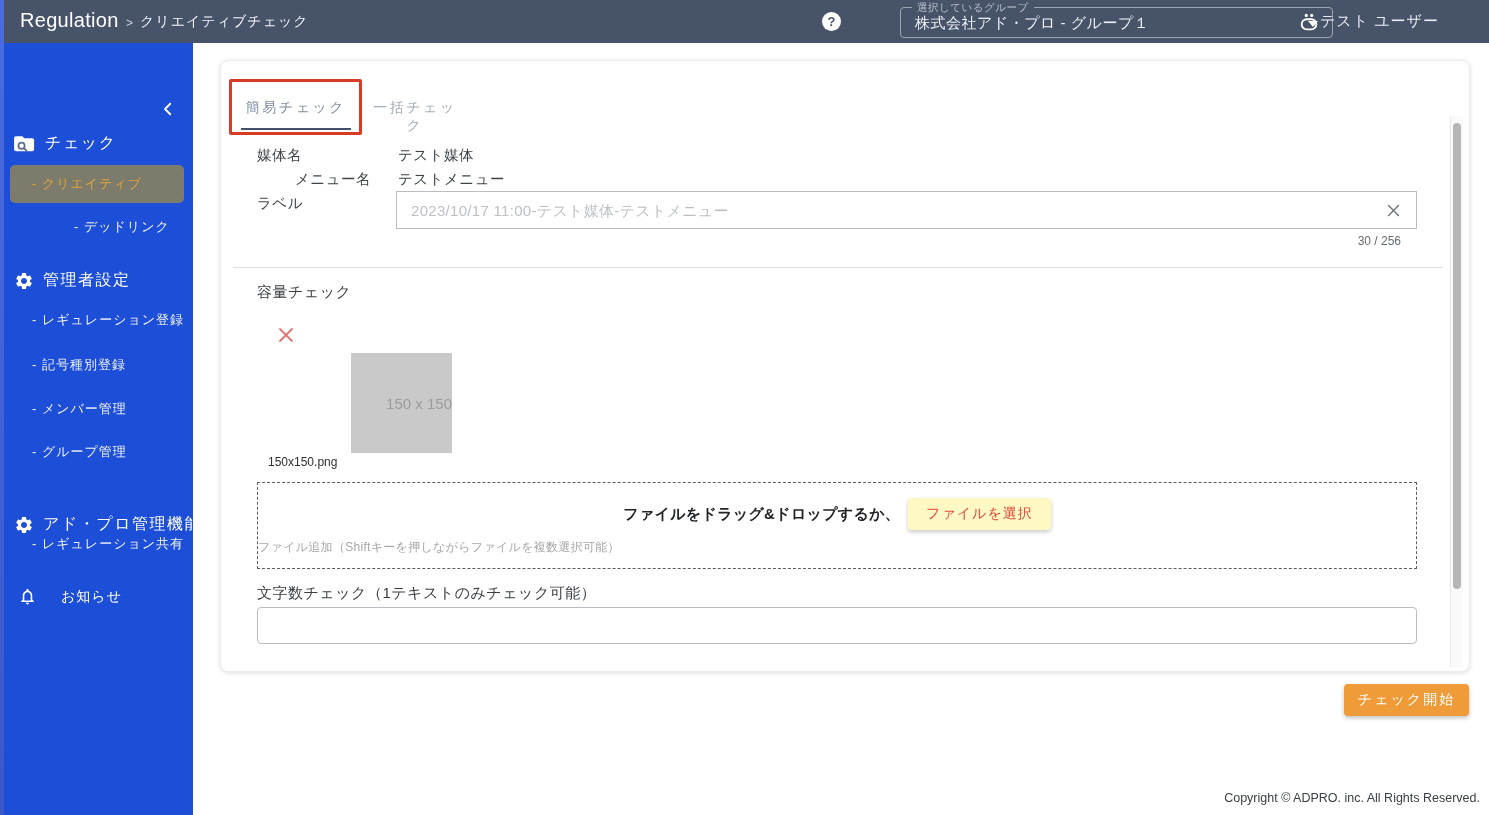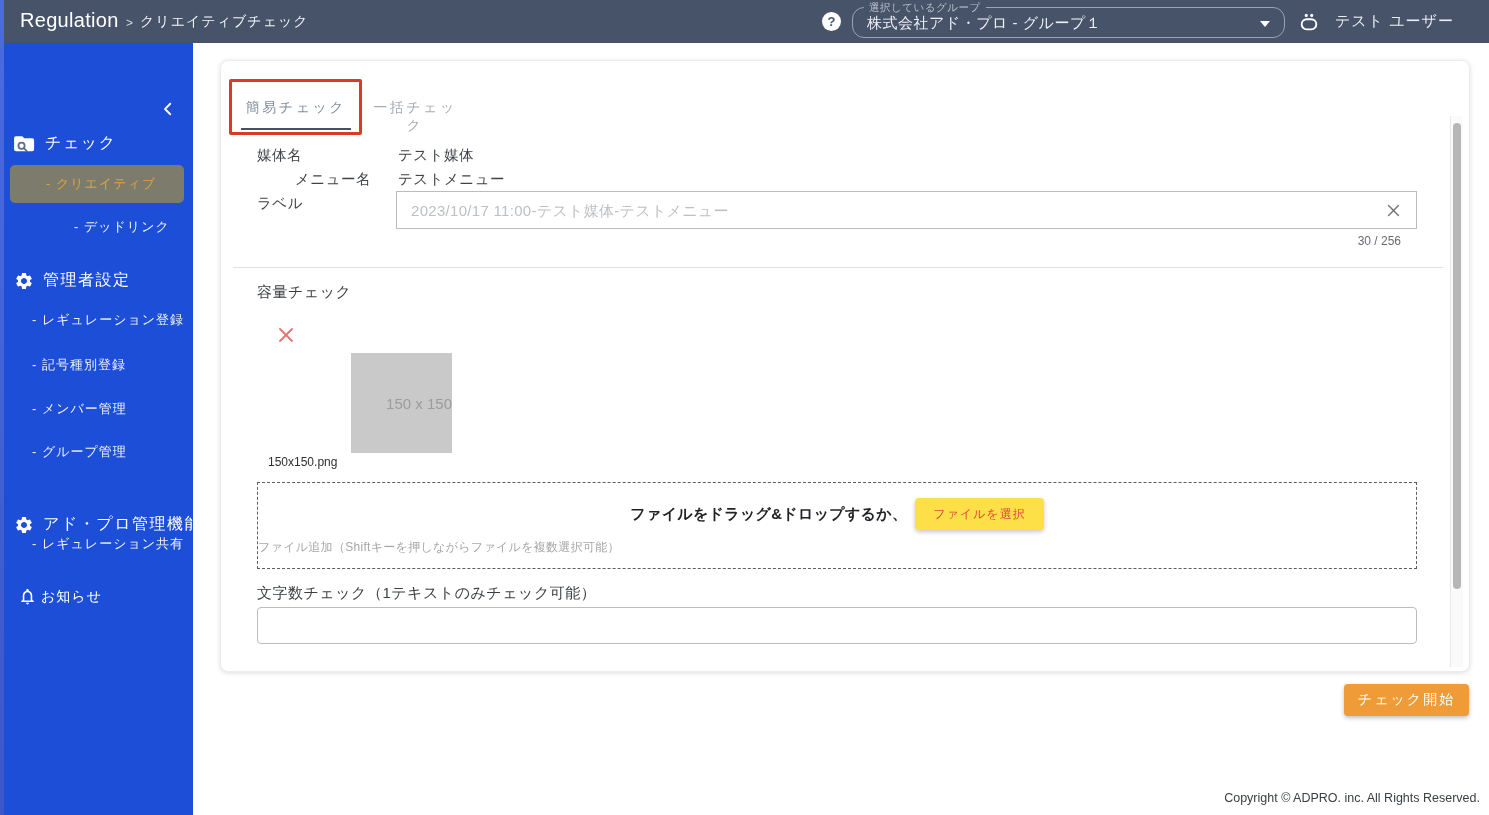--- a/index.html
+++ b/index.html
@@ -12,46 +12,46 @@
 
   
   .topbar { position:absolute; left:0; top:0; width:1489px; height:43px;
     background:#475368; z-index:20; display:flex; align-items:center; }
   .app-title { position:absolute; left:20px; top:9px; font-size:20px; color:#fff; letter-spacing:.3px; }
   .bc-sep { position:absolute; left:126px; top:16px; font-size:12px; color:#cfd5de; }
   .bc-page { position:absolute; left:140px; top:13px; font-size:14px; color:#f2f4f8; letter-spacing:1px; }
   .help-btn { position:absolute; left:822px; top:12px; width:19px; height:19px; border-radius:50%;
     background:#fff; color:#475368; font-size:13px; font-weight:bold; display:flex;
     align-items:center; justify-content:center; cursor:pointer; }
-  .group-select { position:absolute; left:852px; top:7px; width:433px; height:31px;
-    border:1px solid #9ba4b1; border-radius:12px; cursor:pointer; }
+  .group-select { position:absolute; left:900px; top:7px; width:433px; height:31px;
+    border:1px solid #9ba4b1; border-radius:4px; cursor:pointer; }
   .group-select .gs-label { position:absolute; left:11px; top:-7px; font-size:10.5px;
     color:#b9c1cd; background:#475368; padding:0 5px; letter-spacing:.5px; }
   .group-select .gs-value { position:absolute; left:14px; top:6px; font-size:15px;
     color:#edf0f5; letter-spacing:.5px; }
   .caret-down { position:absolute; right:14px; top:13px; width:0; height:0;
     border-left:5px solid transparent; border-right:5px solid transparent; border-top:6px solid #fff; }
   .user-area { position:absolute; left:1298px; top:8px; height:27px; display:flex;
-    align-items:center; gap:15px; cursor:pointer; }
+    align-items:center; gap:0; cursor:pointer; }
   .user-name { font-size:15px; color:#e9edf3; letter-spacing:1px; white-space:nowrap; }
 
   
   .sidebar { position:absolute; left:0; top:43px; width:193px; height:772px;
     background:#1d4ed8; z-index:10; }
   .collapse-btn { position:absolute; right:16px; top:57px; width:18px; height:18px; cursor:pointer; }
   .side-section { position:absolute; left:14px; display:flex; align-items:center; gap:9px;
     color:#fff; font-size:16px; letter-spacing:1.5px; cursor:pointer; white-space:nowrap; }
   .side-item { position:absolute; left:32px; color:#f1f3f7; font-size:13px;
     letter-spacing:1px; cursor:pointer; white-space:nowrap; }
   .side-item-active { position:absolute; left:10px; top:122px; width:174px; height:38px;
     background:#7c7b6c; border-radius:5px; display:flex; align-items:center;
-    padding-left:36px; cursor:pointer; }
+    padding-left:22px; cursor:pointer; }
   .side-item-active span { color:#e0a43e; font-size:13px; letter-spacing:1px; white-space:nowrap; }
   .notice-row { position:absolute; left:18px; top:544px; display:flex; align-items:center;
-    gap:4px; color:#fff; font-size:14px; letter-spacing:1px; cursor:pointer; }
+    gap:24px; color:#fff; font-size:14px; letter-spacing:1px; cursor:pointer; }
 
   
   .card { position:absolute; left:220px; top:60px; width:1250px; height:612px;
     background:#fff; border:1px solid #ececec; border-radius:8px;
     box-shadow:0 1px 5px rgba(0,0,0,.13); z-index:5; }
   .tab { position:absolute; top:38px; font-size:14px; letter-spacing:2.5px;
     text-align:center; cursor:pointer; }
   .tab1 { left:20px; width:110px; color:#7e8b9d; }
   .tab2 { left:148px; width:92px; color:#a4adb6; }
   .tab-underline { position:absolute; left:20px; top:67px; width:110px; height:2px;
@@ -74,22 +74,22 @@
   .thumb { position:absolute; left:130px; top:292px; width:101px; height:100px;
     background:#c9c9c9; display:flex; align-items:center; justify-content:flex-end; }
   .thumb span { font-size:15px; color:#9c9c9c; }
   .filename { position:absolute; left:47px; top:394px; font-size:12px; color:#2d2f31; }
 
   .dropzone { position:absolute; left:36px; top:421px; width:1160px; height:87px;
     border:1px dashed #5e5e5e; }
   .dz-row1 { position:absolute; left:0; right:0; top:14px; height:34px; display:flex;
     align-items:center; justify-content:center; gap:8px; }
   .dz-prompt { font-size:15px; font-weight:bold; color:#212326; letter-spacing:.3px; }
-  .dz-button { height:32px; padding:0 18px; background:#fde047; border:none; border-radius:4px;
-    box-shadow:0 2px 4px rgba(0,0,0,.22); color:#e2473a; font-size:12px;
+  .dz-button { height:32px; padding:0 18px; background:#fef9c3; border:none; border-radius:4px;
+    box-shadow:0 2px 4px rgba(0,0,0,.22); color:#e2473a; font-size:14px;
     letter-spacing:1px; font-family:inherit; cursor:pointer; }
   .dz-hint { position:absolute; left:0; top:56px; width:100%; text-align:left;
     font-size:12px; color:#a6a6a6; letter-spacing:.3px; }
 
   .txt-title { position:absolute; left:36px; top:523px; font-size:15px; color:#3a3e42; letter-spacing:.5px; }
   .txt-input { position:absolute; left:36px; top:546px; width:1160px; height:37px;
     border:1px solid #b9bdc2; border-radius:4px; padding:0 14px; font-size:15px;
     color:#3f4449; font-family:inherit; outline:none; }
 
   .scroll-track { position:absolute; left:1229px; top:55px; width:13px; height:551px;

